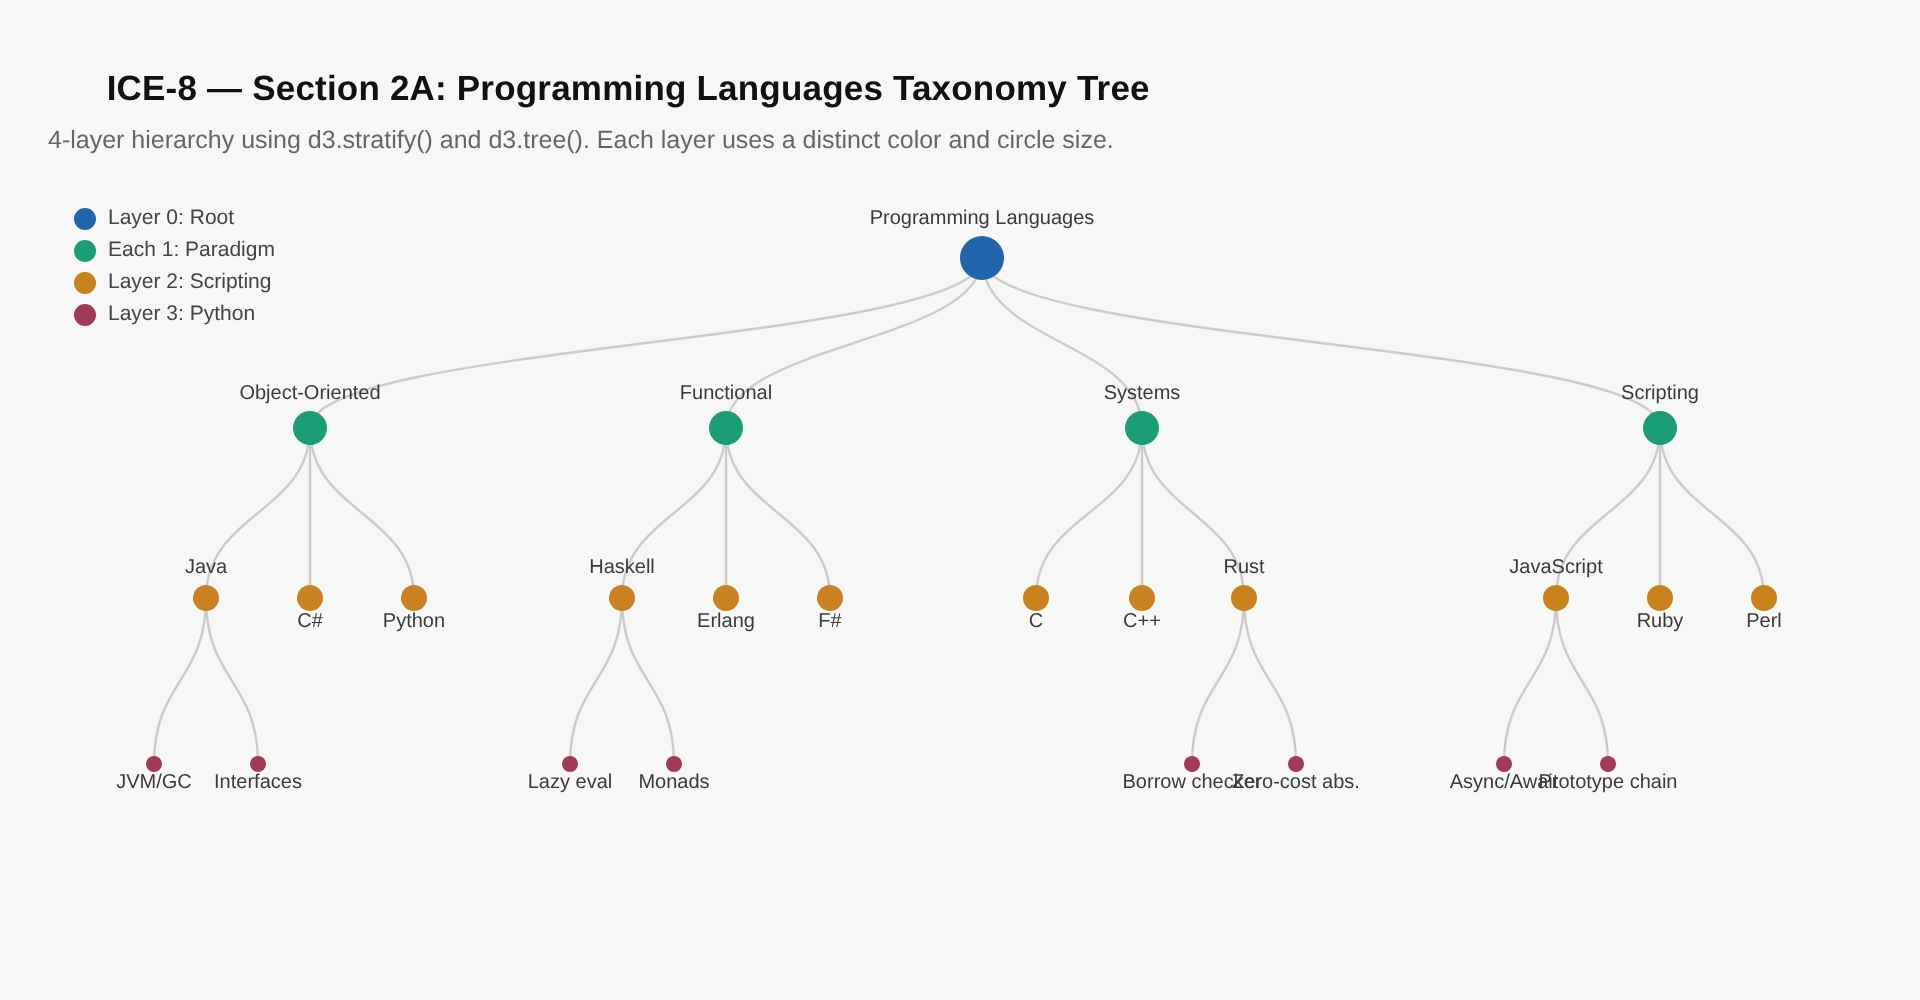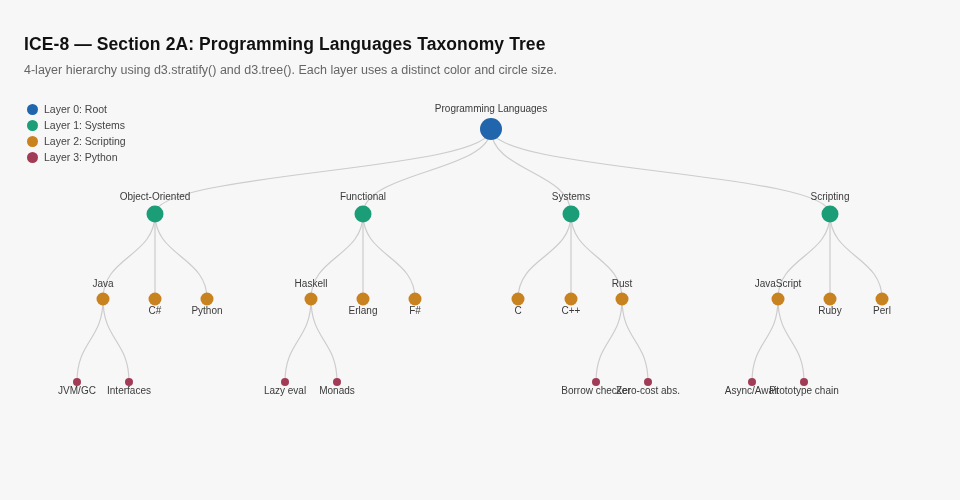--- a/index.html
+++ b/index.html
@@ -8,43 +8,44 @@
     width: 960px;
     height: 500px;
     background: #f7f7f7;
     font-family: "Liberation Sans", "DejaVu Sans", sans-serif;
     overflow: hidden;
   }
   .page {
     position: relative;
     width: 936px;
     height: 500px;
+    text-align: right;
   }
   .header {
     position: absolute;
     left: 24px;
     top: 34px;
     z-index: 2;
   }
   .page-title {
     margin: 0;
     font-size: 17.5px;
     font-weight: bold;
     color: #111111;
     letter-spacing: 0.1px;
   }
   .page-subtitle {
-    margin: 8px 4px 0 0;
+    margin: 8px 18px 0 0;
     font-size: 12.5px;
     font-weight: normal;
     color: #666666;
   }
   .legend {
     position: absolute;
-    left: 27px;
+    left: 37px;
     top: 101px;
     z-index: 2;
   }
   .legend-item {
     display: flex;
     align-items: center;
     height: 16px;
   }
   .legend-dot {
     display: inline-block;
@@ -80,21 +81,21 @@
     <p class="page-subtitle">4-layer hierarchy using d3.stratify() and d3.tree(). Each layer uses a distinct color and circle size.</p>
   </div>
 
   <div class="legend">
       <div class="legend-item">
         <span class="legend-dot" style="background: rgb(33, 102, 172);"></span>
         <span class="legend-label">Layer 0: Root</span>
       </div>
       <div class="legend-item">
         <span class="legend-dot" style="background: rgb(27, 158, 119);"></span>
-        <span class="legend-label">Layer 1: Systems</span>
+        <span class="legend-label">Each 1: Paradigm</span>
       </div>
       <div class="legend-item">
         <span class="legend-dot" style="background: rgb(200, 130, 31);"></span>
         <span class="legend-label">Layer 2: Scripting</span>
       </div>
       <div class="legend-item">
         <span class="legend-dot" style="background: rgb(162, 59, 86);"></span>
         <span class="legend-label">Layer 3: Python</span>
       </div>
     </div>

